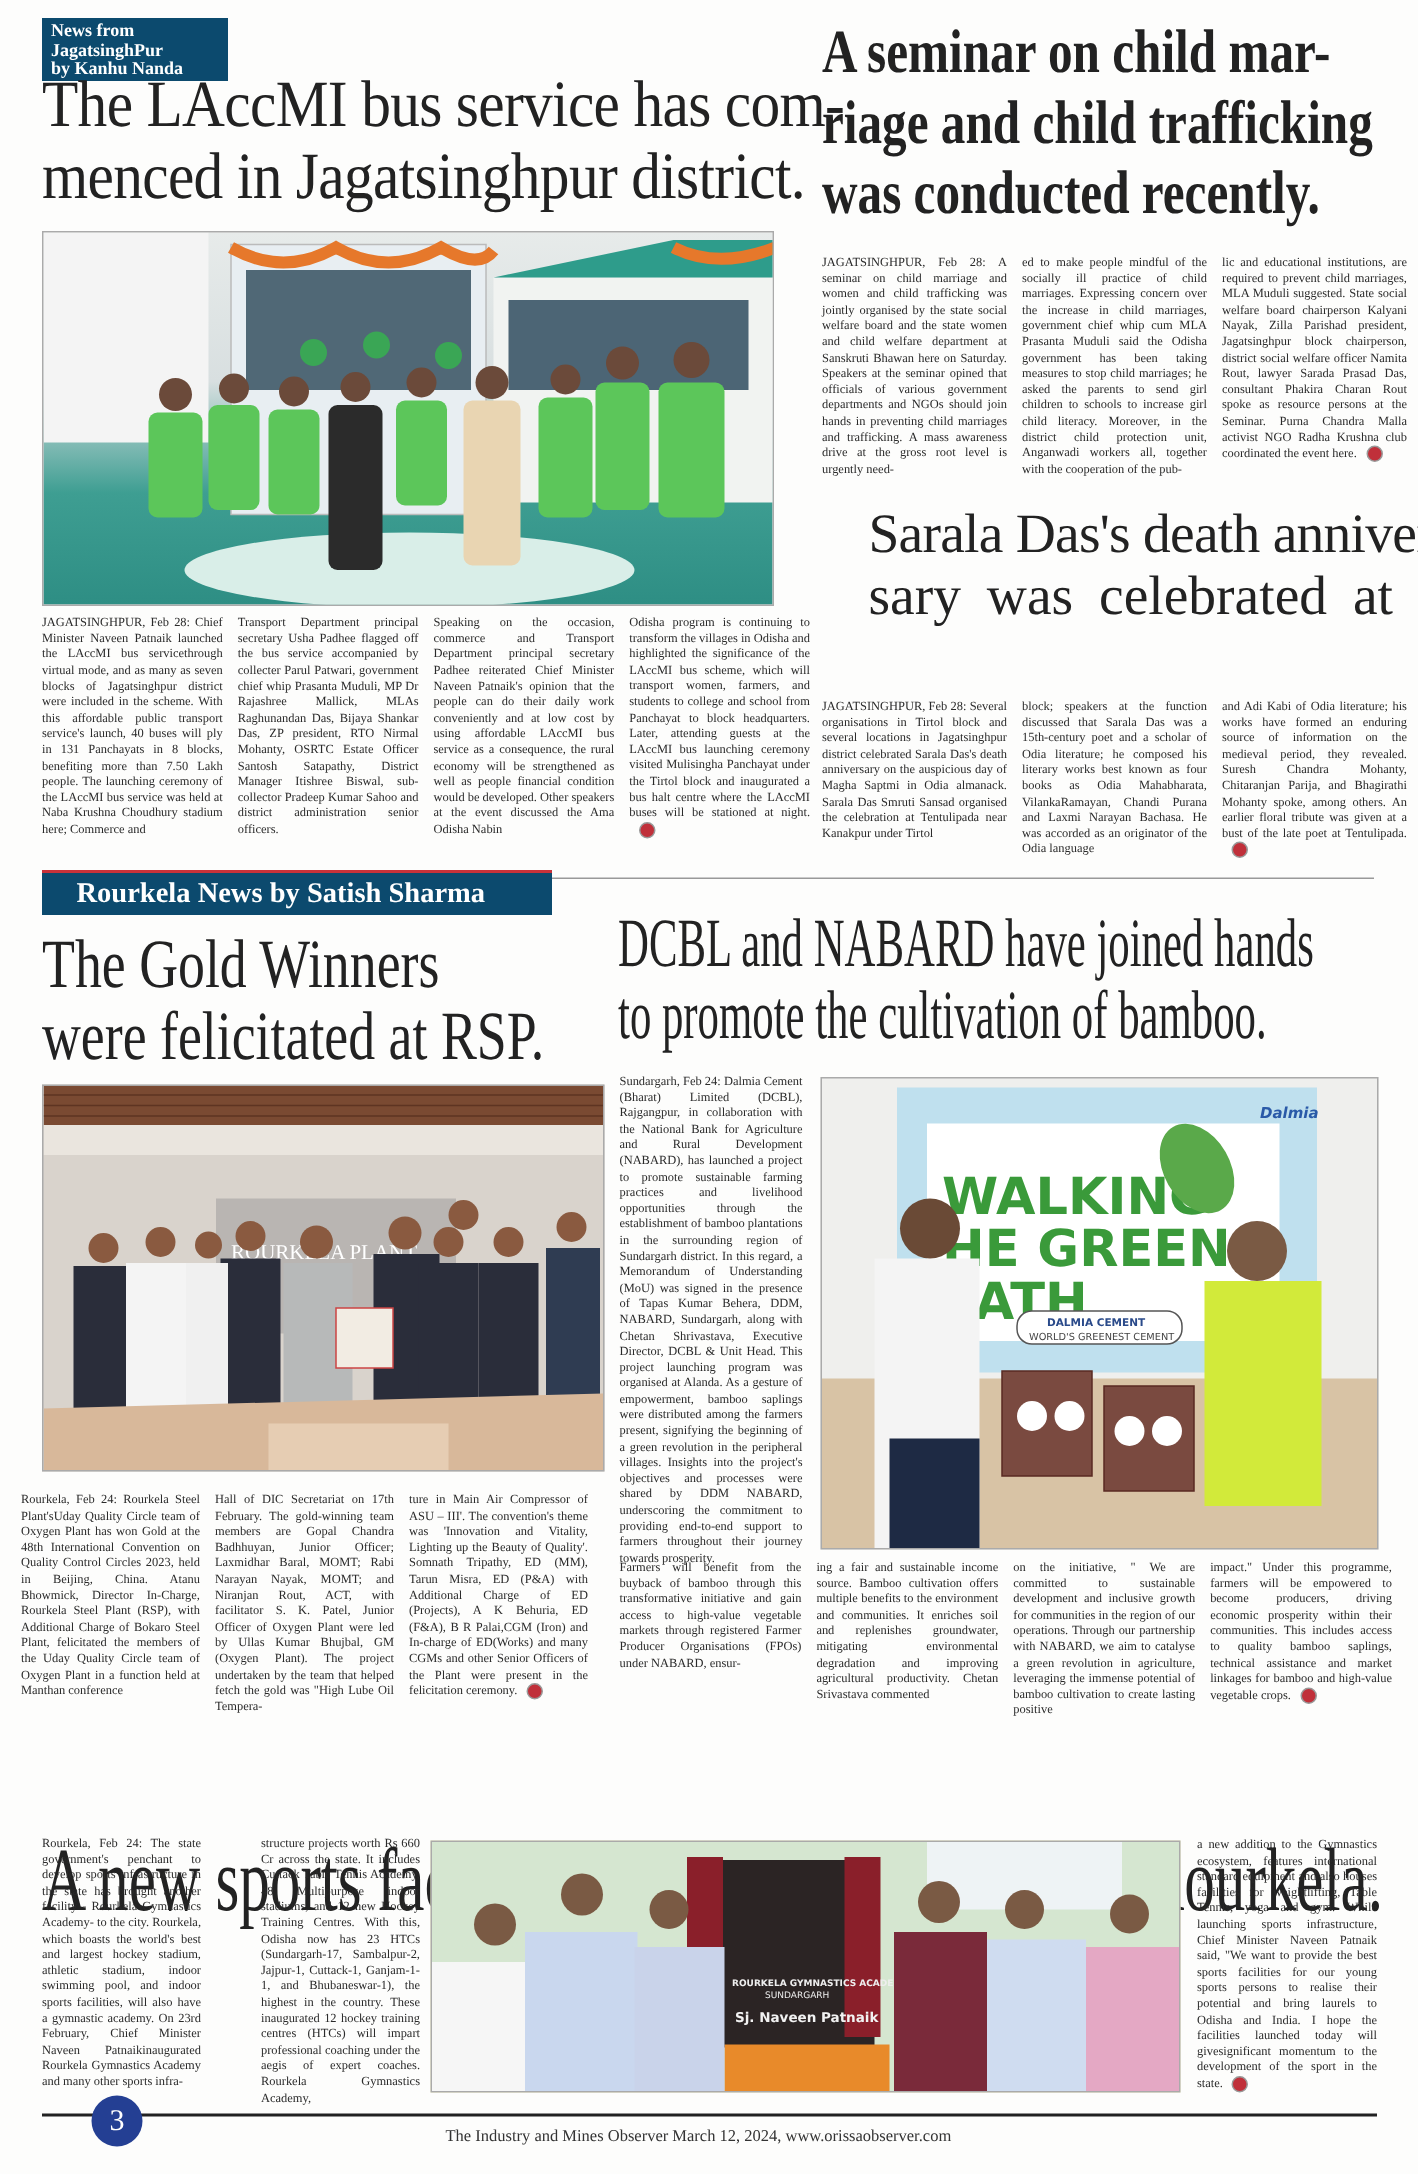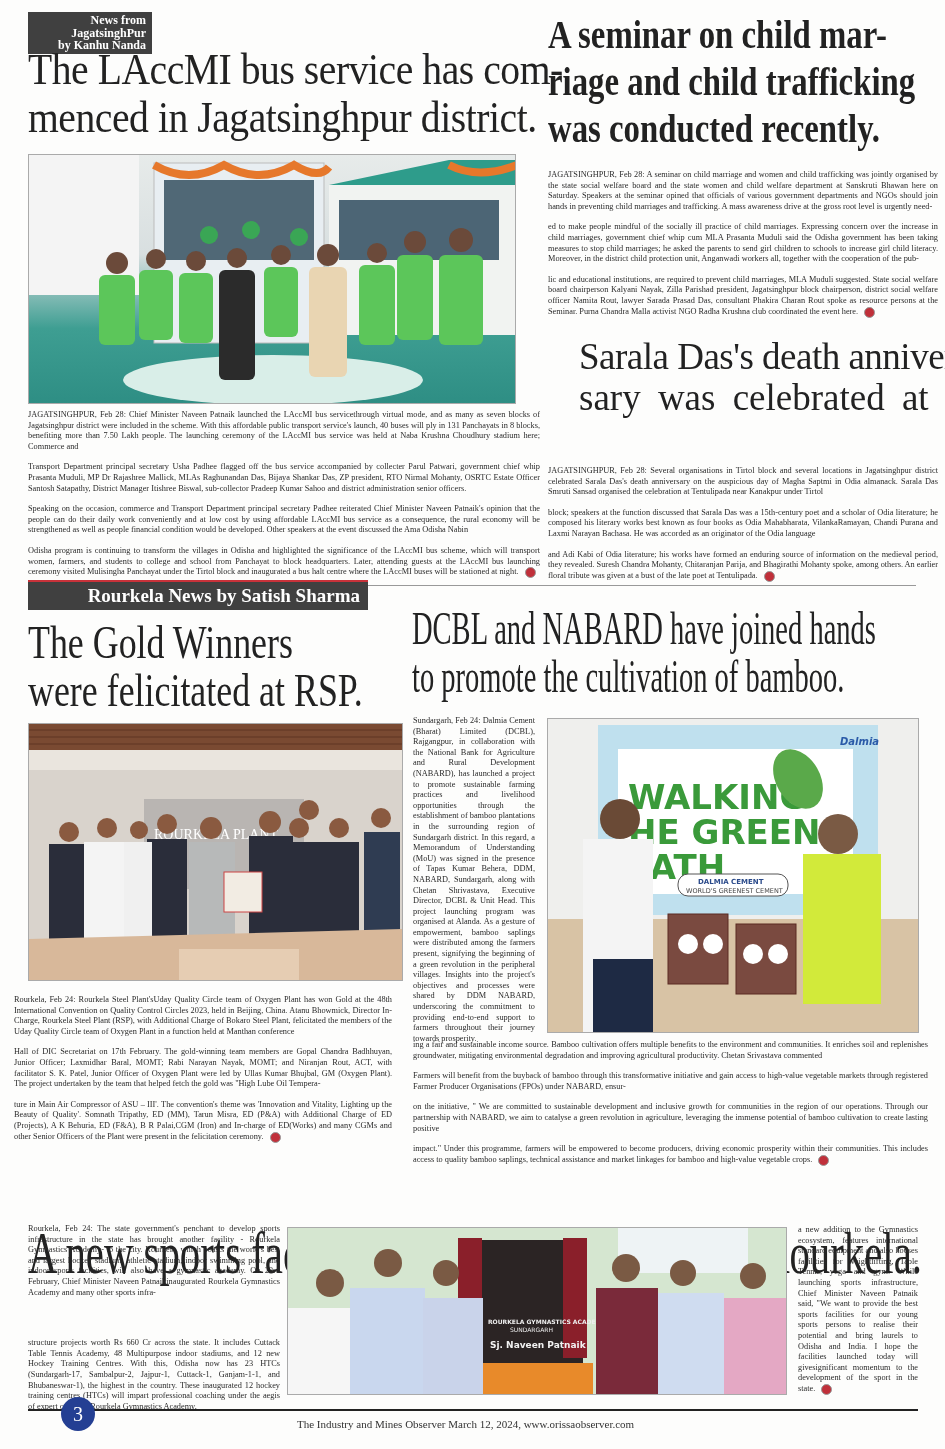--- a/index.html
+++ b/index.html
@@ -1,23 +1,23 @@
 <!DOCTYPE html>
 <html><head>
 <meta charset="utf-8">
 <style>
   * { box-sizing: border-box; margin: 0; padding: 0; }
   html, body { width: 945px; height: 1449px; background: #fdfdfc; overflow: hidden; }
   body { position: relative; font-family: "Liberation Serif", "DejaVu Serif", serif; color: #1e1e1e; }
   .abs { position: absolute; }
-  .tag { background: #404040; color: #fff; font-family: "Liberation Serif", serif; font-weight: bold; text-align: right; line-height: 1.05; }
+  .tag { background: #0c4a6e; color: #fff; font-family: "Liberation Serif", serif; font-weight: bold; text-align: left; line-height: 1.05; }
   .tag.small { font-size: 12px; padding: 2px 6px; }
-  .tag.big { font-size: 19px; padding: 4px 8px; }
+  .tag.big { font-size: 19px; padding: 4px 23px; }
   .hl { font-family: "Liberation Serif", serif; color: #222; line-height: 1.0; }
-  .cols { display: flex; gap: 10px; flex-direction: column; }
+  .cols { display: flex; gap: 10px; }
   .col { flex: 1; font-size: 8.3px; line-height: 10.6px; text-align: justify; color: #2a2a2a; }
   .photo { overflow: hidden; border: 1px solid #aaa; }
   .logo-dot { display: inline-block; width: 11px; height: 11px; border-radius: 50%; background: #c0303a; border: 1.5px solid #999; vertical-align: middle; margin-left: 6px; }
   .rule { background: #222; height: 2px; }
   .pg { width: 34px; height: 34px; border-radius: 50%; background: #243f93; color: #fff; font-size: 20px; text-align: center; line-height: 34px; font-family: "Liberation Serif", serif; }
   .footer { font-size: 11px; color: #333; }
 </style>
 </head>
 <body>
 
@@ -185,22 +185,22 @@
     <rect x="120" y="195" width="60" height="70" fill="#7a4a40" stroke="#5a2a22"></rect>
     <rect x="188" y="205" width="60" height="70" fill="#7a4a40" stroke="#5a2a22"></rect>
     <circle cx="140" cy="225" r="10" fill="#fff"></circle>
       <circle cx="165" cy="225" r="10" fill="#fff"></circle>
     <circle cx="205" cy="235" r="10" fill="#fff"></circle>
       <circle cx="230" cy="235" r="10" fill="#fff"></circle>
   </svg>
 </div>
 
 <div class="abs cols" style="left:413px;top:1040px;width:515px;">
+  <div class="col">Farmers will benefit from the buyback of bamboo through this transformative initiative and gain access to high-value vegetable markets through registered Farmer Producer Organisations (FPOs) under NABARD, ensur-</div>
   <div class="col">ing a fair and sustainable income source. Bamboo cultivation offers multiple benefits to the environment and communities. It enriches soil and replenishes groundwater, mitigating environmental degradation and improving agricultural productivity. Chetan Srivastava commented</div>
-  <div class="col">Farmers will benefit from the buyback of bamboo through this transformative initiative and gain access to high-value vegetable markets through registered Farmer Producer Organisations (FPOs) under NABARD, ensur-</div>
   <div class="col">on the initiative, " We are committed to sustainable development and inclusive growth for communities in the region of our operations. Through our partnership with NABARD, we aim to catalyse a green revolution in agriculture, leveraging the immense potential of bamboo cultivation to create lasting positive</div>
   <div class="col"><span>impact." Under this programme, farmers will be empowered to become producers, driving economic prosperity within their communities. This includes access to quality bamboo saplings, technical assistance and market linkages for bamboo and high-value vegetable crops.</span><span class="logo-dot"></span></div>
 </div>
 
 <div class="abs hl" style="left:28px;top:1223px;width:900px;font-size:60px;">
   <div style="transform:scaleX(0.68);transform-origin:left;white-space:nowrap;">A new sports facility has been established in Rourkela.</div>
 </div>
 
 <div class="abs cols" style="left:28px;top:1224px;width:252px;gap:40px;">
   <div class="col">Rourkela, Feb 24: The state government's penchant to develop sports infrastructure in the state has brought another facility - Rourkela Gymnastics Academy- to the city. Rourkela, which boasts the world's best and largest hockey stadium, athletic stadium, indoor swimming pool, and indoor sports facilities, will also have a gymnastic academy. On 23rd February, Chief Minister Naveen Patnaikinaugurated Rourkela Gymnastics Academy and many other sports infra-</div>

